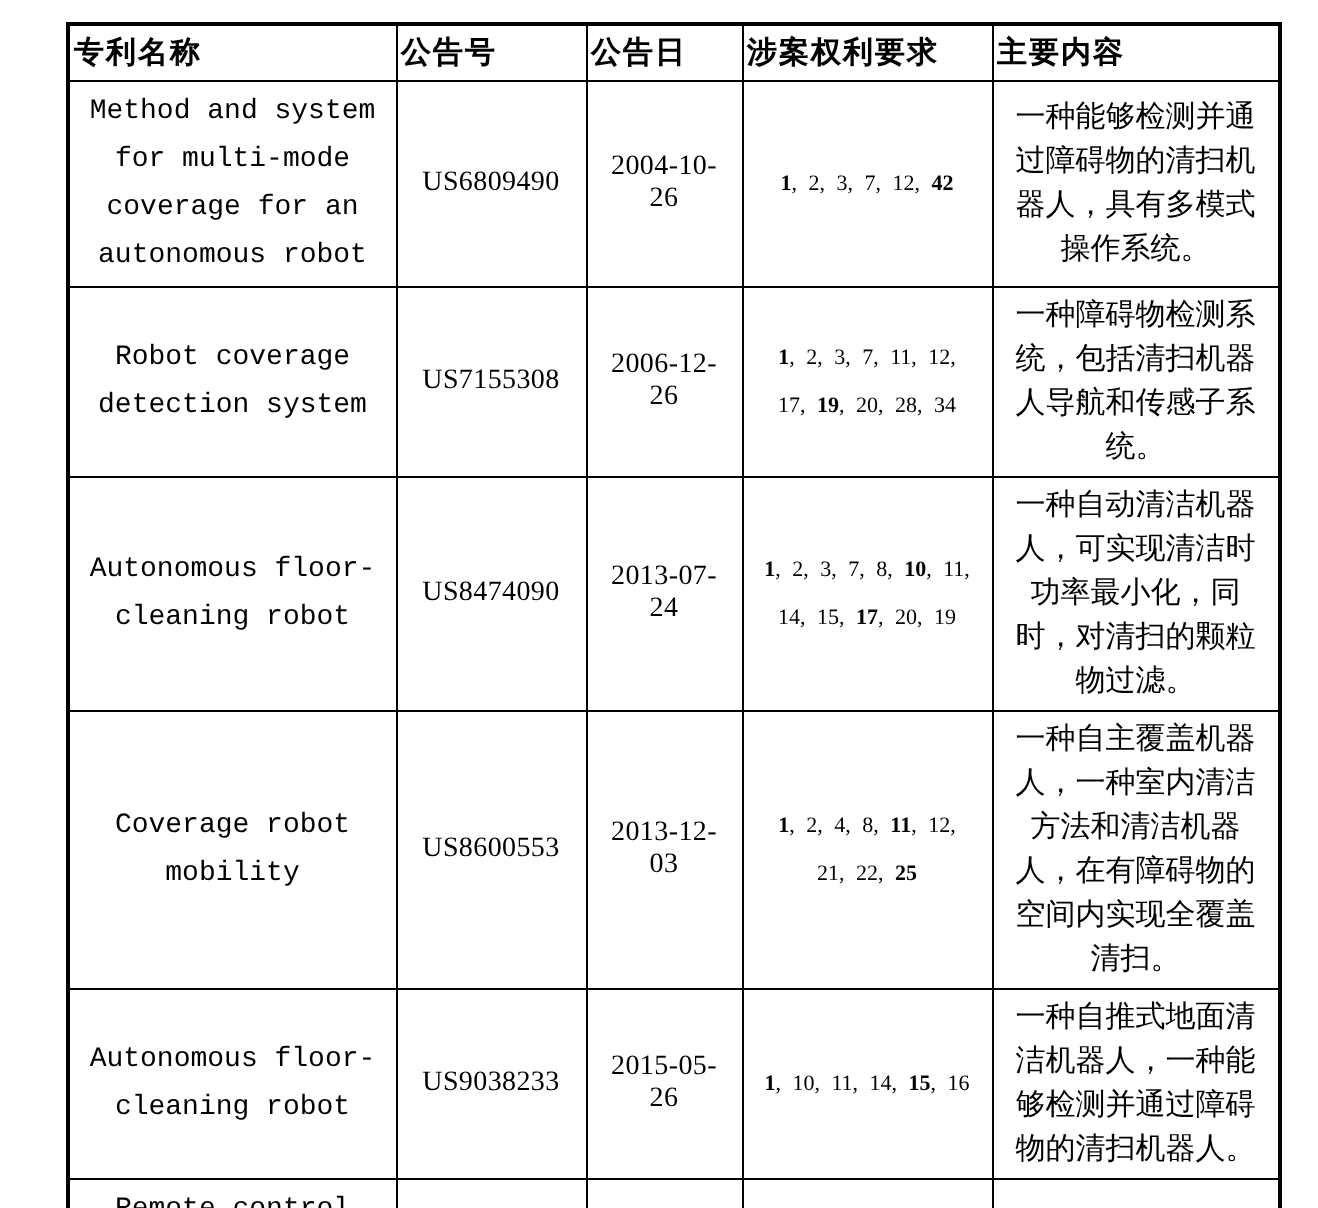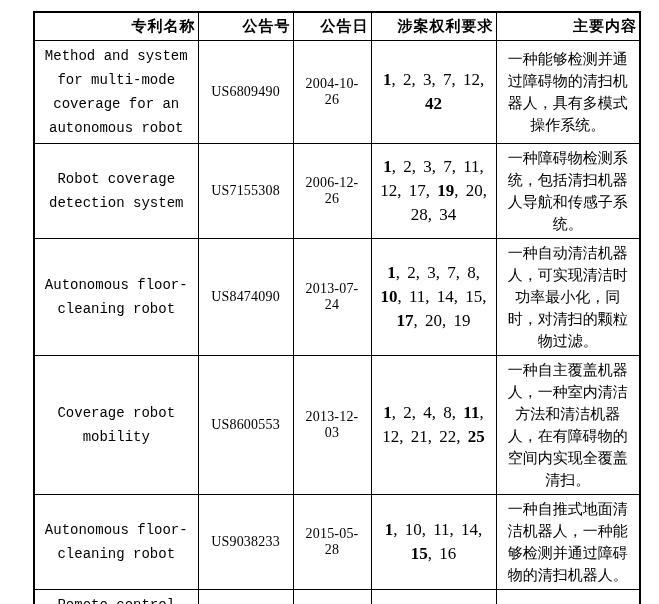--- a/index.html
+++ b/index.html
@@ -30,21 +30,21 @@
   table.patent-table, table.patent-table tr, table.patent-table td, table.patent-table th {
     border: 1px solid #000000;
   }
   table.patent-table {
     border: 2px solid #000000;
   }
   th {
     height: 25px;
     font-size: 15px;
     font-weight: bold;
-    text-align: right;
+    text-align: left;
     vertical-align: middle;
     letter-spacing: 1px;
     padding: 1px 2px;
   }
   td {
     text-align: center;
     vertical-align: middle;
     padding: 3px 6px;
     font-size: 14px;
   }
@@ -52,21 +52,21 @@
     font-size: 14px;
     line-height: 24px;
     padding: 3px 5px;
     font-family: Liberation Mono, monospace;
   }
   td.cell-number, td.cell-date {
     font-size: 14px;
     letter-spacing: 0.2px;
   }
   td.cell-claims {
-    font-size: 17px;
+    font-size: 11px;
     line-height: 24px;
     word-spacing: 3px;
     padding: 3px 8px;
   }
   td.cell-claims .claim-bold {
     font-weight: bold;
   }
   td.cell-content {
     font-size: 15px;
     line-height: 22px;
@@ -119,21 +119,21 @@
         <tr style="height: 116px;">
           <td class="cell-name">Coverage robot mobility</td>
           <td class="cell-number">US8600553</td>
           <td class="cell-date">2013-12-03</td>
           <td class="cell-claims"><span class="claim-bold">1</span>, <span>2</span>, <span>4</span>, <span>8</span>, <span class="claim-bold">11</span>, <span>12</span>, <span>21</span>, <span>22</span>, <span class="claim-bold">25</span></td>
           <td class="cell-content">一种自主覆盖机器人，一种室内清洁方法和清洁机器人，在有障碍物的空间内实现全覆盖清扫。</td>
         </tr>
         <tr style="height: 93px;">
           <td class="cell-name">Autonomous floor-cleaning robot</td>
           <td class="cell-number">US9038233</td>
-          <td class="cell-date">2015-05-28</td>
+          <td class="cell-date">2015-05-26</td>
           <td class="cell-claims"><span class="claim-bold">1</span>, <span>10</span>, <span>11</span>, <span>14</span>, <span class="claim-bold">15</span>, <span>16</span></td>
           <td class="cell-content">一种自推式地面清洁机器人，一种能够检测并通过障碍物的清扫机器人。</td>
         </tr>
         <tr style="height: 92px;">
           <td class="cell-name">Remote control scheduler and method for autonomous robotic device</td>
           <td class="cell-number">US9486924</td>
           <td class="cell-date">2016-11-08</td>
           <td class="cell-claims">, , , , , </td>
           <td class="cell-content">一种室内清洁方法和清洁机器人，可利用手机等</td>
         </tr>

